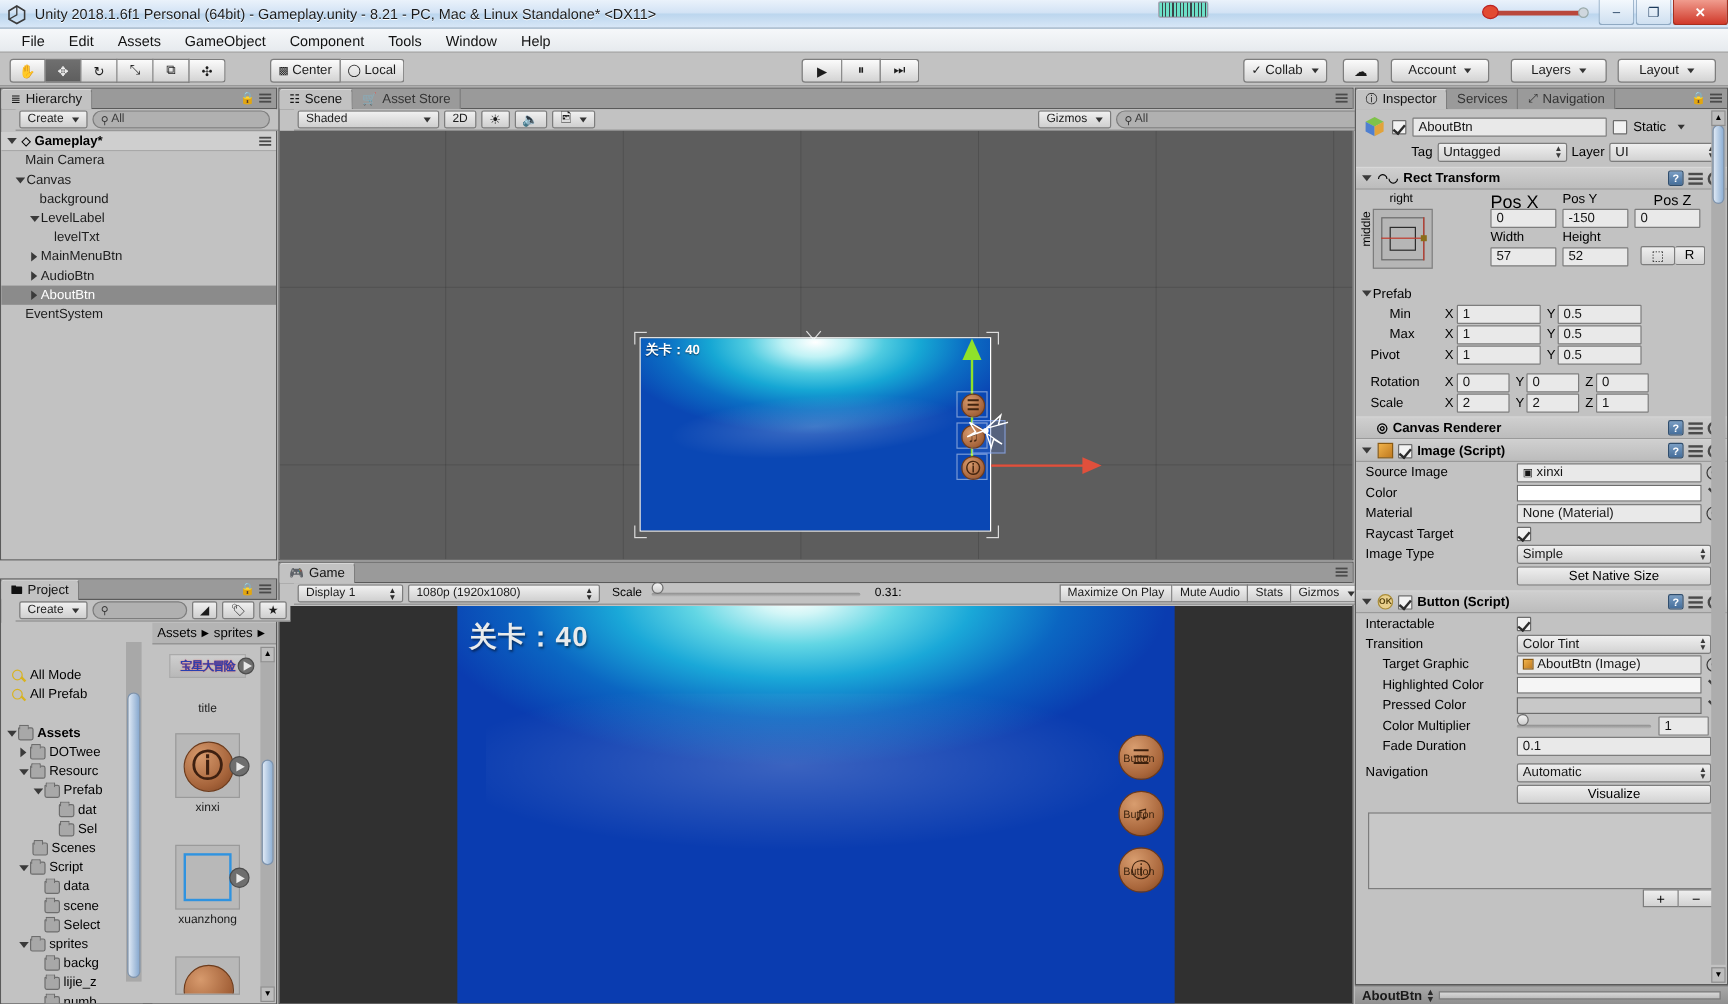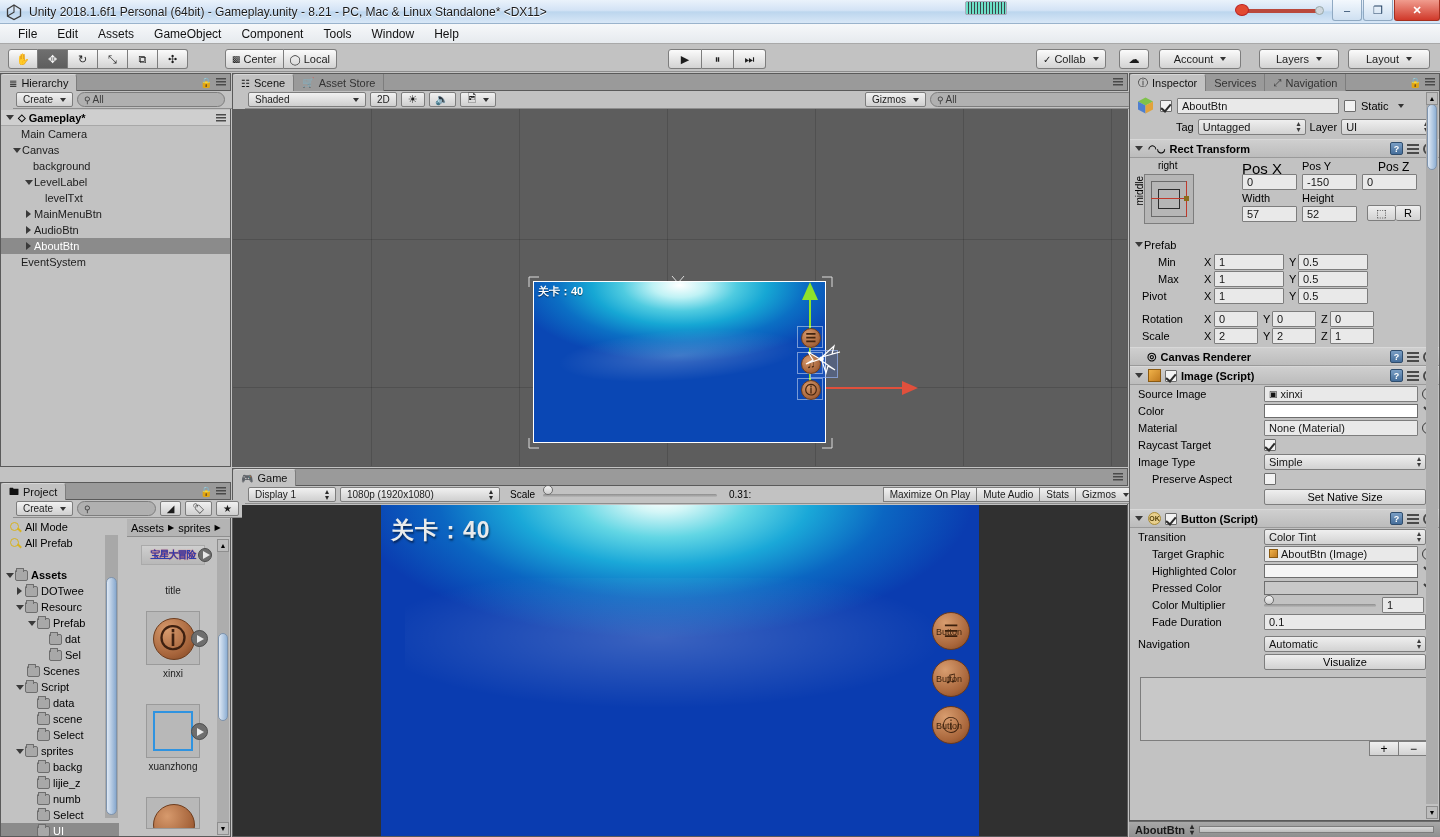--- a/index.html
+++ b/index.html
@@ -579,21 +579,21 @@
         </div>
       <div class="sbtn">
           <span style="font-size:10px;">🏷</span>
         </div>
       <div class="sbtn">
           <span style="font-size:10px;">★</span>
         </div>
     </div>
 
     <div class="p-left">
-      <div class="p-row" style="padding-left:8px;">
+      <div class="p-row" style="padding-left:8px;margin-top:36px;">
           <span class="magn"></span>
           <span>All Mode</span>
         </div>
       <div class="p-row" style="padding-left:8px;">
           <span class="magn"></span>
           <span>All Prefab</span>
         </div>
       <div class="p-row"></div>
       <div class="p-row" style="padding-left:4px; font-weight:bold;">
           <span class="tri down"></span>
@@ -906,42 +906,42 @@
         <span style="width:126px;">Raycast Target</span>
         <span class="ckbox on"></span>
       </div>
       <div class="row">
         <span style="width:126px;">Image Type</span>
         <span class="popup" style="width:162px;">
           <span>Simple</span>
           <span class="arrows">▴<br>▾</span>
         </span>
       </div>
-      <div class="row">
-        <span style="width:126px; padding-left:14px;">Preserve Aspect</span>
-        <span class="ckbox"></span>
-      </div>
       <div class="row" style="height:19px;">
         <span style="width:126px;"></span>
         <span class="btnwide" style="width:162px;">Set Native Size</span>
       </div>
 
       <div class="comp-head" style="margin-top:3px;">
         <span class="tri down"></span>
         <span style="display:inline-block;width:13px;height:13px;border-radius:50%;background:#e8cf8c;border:1px solid #a98c38;font-size:7px;text-align:center;line-height:12px;color:#55420d;">OK</span>
         <span class="ckbox on"></span>
         <span>Button (Script)</span>
         <span class="comp-icons">
           <span class="bookicon">?</span>
           <span class="preseticon"></span>
           <span class="gearicon"></span>
         </span>
       </div>
 
       <div class="row">
+        <span style="width:126px;">Interactable</span>
+        <span class="ckbox on"></span>
+      </div>
+      <div class="row">
         <span style="width:126px;">Transition</span>
         <span class="popup" style="width:162px;">
           <span>Color Tint</span>
           <span class="arrows">▴<br>▾</span>
         </span>
       </div>
       <div class="row">
         <span style="width:126px; padding-left:14px;">Target Graphic</span>
         <span class="ifield" style="width:154px;">
           <span style="display:inline-block;width:9px;height:9px;margin-right:3px;background:linear-gradient(135deg,#f0b24a,#c07a1f);border:1px solid #8a5a12;"></span>

